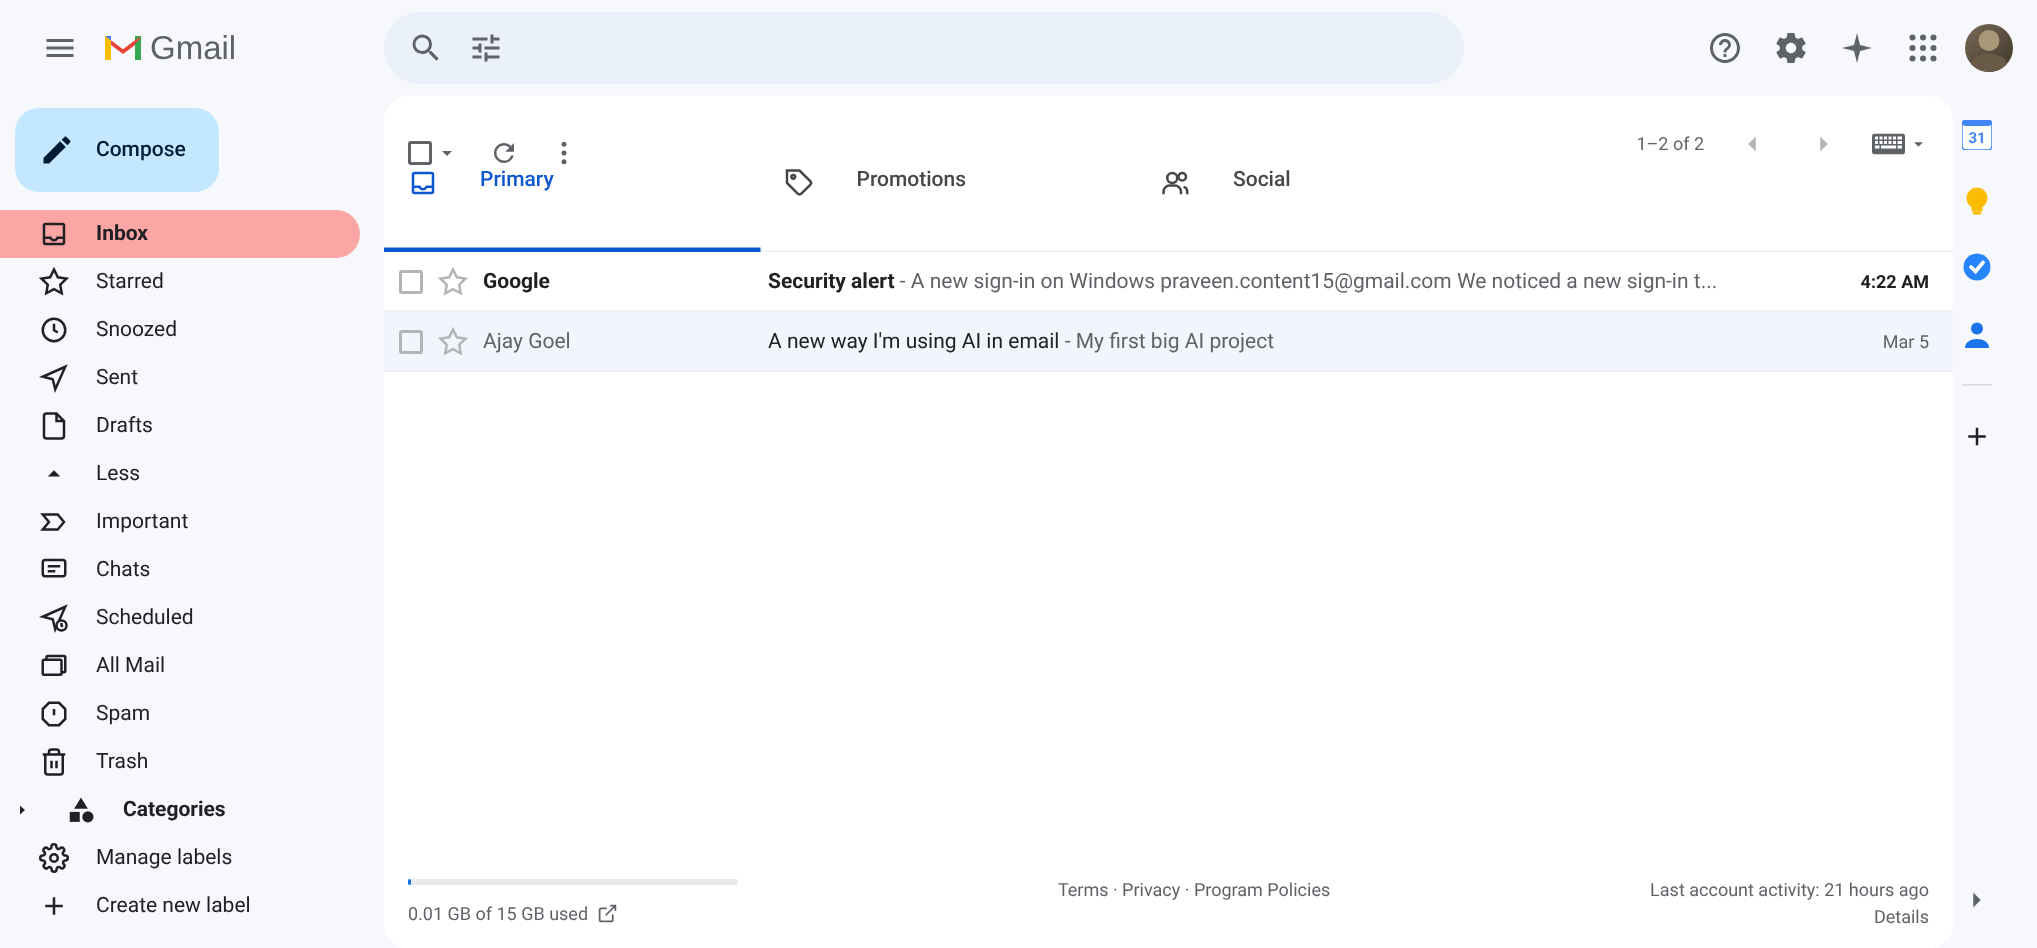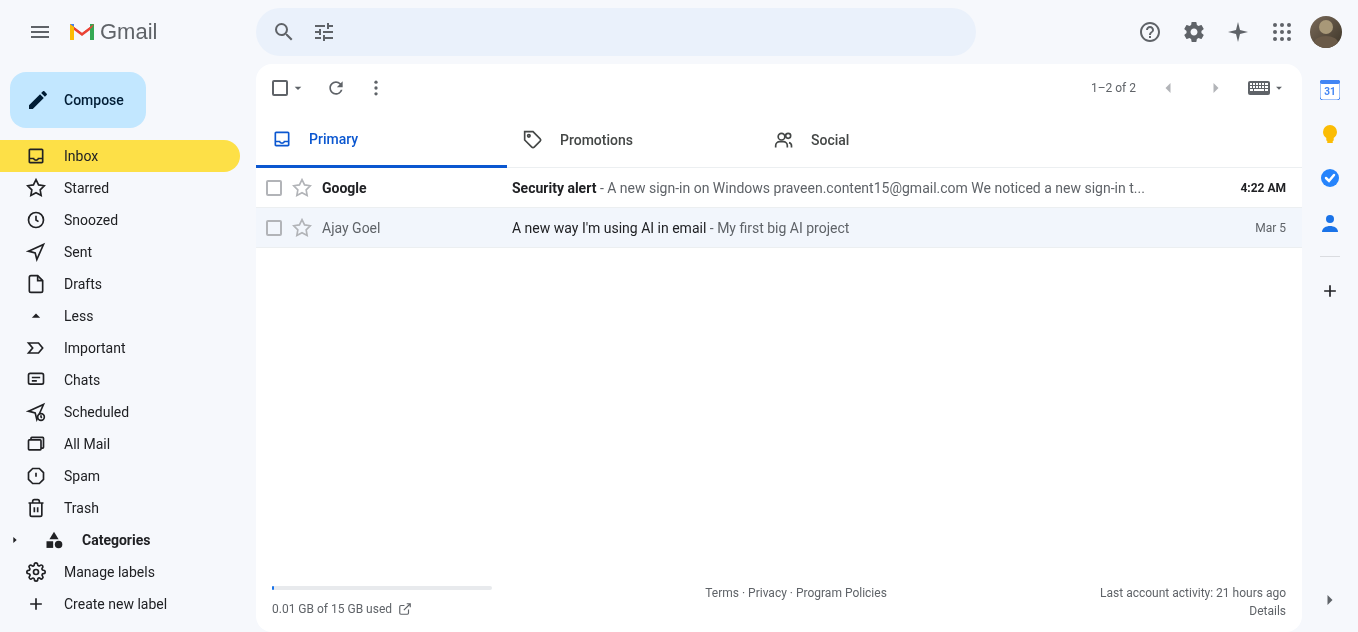--- a/index.html
+++ b/index.html
@@ -22,40 +22,40 @@
     .avatar::before { content: ''; position: absolute; width: 24px; height: 14px; background: #6a5a48; border-radius: 50% 50% 0 0; bottom: -2px; left: 4px; }
 
     
     .body-wrap { display: flex; height: calc(100% - 64px); }
     
     
     .sidebar { width: 256px; padding-top: 8px; overflow-y: auto; }
     .compose-btn { margin: 0 0 12px 10px; background: #c2e7ff; border-radius: 16px; height: 56px; padding: 0 22px 0 16px; display: inline-flex; align-items: center; cursor: pointer; font-size: 14px; font-weight: 500; color: #001d35; gap: 14px; }
     .nav-list { list-style: none; }
     .nav-item { height: 32px; display: flex; align-items: center; padding: 0 12px 0 26px; border-radius: 0 16px 16px 0; cursor: pointer; font-size: 14px; color: #202124; margin-right: 16px; gap: 18px; }
-    .nav-item.active { background: #fde047; font-weight: 400; }
+    .nav-item.active { background: #fca5a5; font-weight: 700; }
     .nav-item .nav-icon { width: 20px; height: 20px; display: flex; align-items: center; justify-content: center; flex-shrink: 0; }
     .nav-item.bold-item { font-weight: 700; }
     .nav-item.has-caret { padding-left: 8px; }
     .caret-icon { width: 14px; display: flex; justify-content: center; }
     
     
     .main { flex: 1; background: #fff; border-radius: 16px; margin-right: 56px; overflow: hidden; display: flex; flex-direction: column; }
-    .toolbar { height: 48px; display: flex; align-items: center; padding: 0 16px; }
+    .toolbar { height: 48px; display: flex; align-items: flex-end; padding: 0 16px; }
     .toolbar-left { display: flex; align-items: center; gap: 20px; }
     .select-all { display: flex; align-items: center; cursor: pointer; gap: 2px; }
     .checkbox { width: 16px; height: 16px; border: 2px solid #5f6368; border-radius: 2px; }
     .tool-btn { width: 20px; height: 20px; display: flex; align-items: center; justify-content: center; cursor: pointer; color: #5f6368; }
     .toolbar-right { margin-left: auto; display: flex; align-items: center; gap: 16px; font-size: 12px; color: #5f6368; }
     .page-nav { width: 32px; height: 32px; display: flex; align-items: center; justify-content: center; cursor: pointer; border-radius: 50%; }
     .input-tool { display: flex; align-items: center; gap: 2px; cursor: pointer; }
     
     
     .tabs { display: flex; border-bottom: 1px solid #eceff1; height: 56px; }
-    .tab { width: 251px; display: flex; align-items: center; padding: 0 16px; cursor: pointer; gap: 17px; font-size: 14px; color: #444746; font-weight: 500; }
+    .tab { width: 251px; display: flex; align-items: flex-start; padding: 0 16px; cursor: pointer; gap: 28px; font-size: 14px; color: #444746; font-weight: 500; }
     .tab.active { color: #0b57d0; border-bottom: 3px solid #0b57d0; margin-bottom: -1px; }
     
     
     .email-list { flex: 1; }
     .email-row { height: 40px; display: flex; align-items: center; padding: 0 16px 0 10px; border-bottom: 1px solid #eceff1; cursor: pointer; font-size: 14px; gap: 10px; background: #f2f6fc; color: #5f6368; }
     .email-row .checkbox { border-color: #b2b4b8; }
     .star { width: 20px; height: 20px; display: flex; align-items: center; justify-content: center; }
     .sender { width: 180px; flex-shrink: 0; overflow: hidden; text-overflow: ellipsis; white-space: nowrap; }
     .subject-wrap { flex: 1; overflow: hidden; text-overflow: ellipsis; white-space: nowrap; }
     .subject { color: #202124; }
@@ -70,21 +70,21 @@
     .footer { padding: 14px 16px; font-size: 12px; color: #5f6368; display: flex; justify-content: space-between; align-items: flex-start; }
     .footer-col { display: flex; flex-direction: column; gap: 4px; }
     .storage-bar { width: 220px; height: 4px; background: #e8eaed; border-radius: 2px; margin-bottom: 8px; position: relative; }
     .storage-bar::after { content:''; position:absolute; left:0; top:0; height:100%; width:2px; background:#1a73e8; border-radius:2px; }
     .storage-text { display: flex; align-items: center; gap: 6px; }
     .footer-center { text-align: center; }
     .footer-right { text-align: right; }
     .footer a { color: #5f6368; text-decoration: none; }
     
     
-    .right-panel { position: absolute; right: 0; top: 64px; width: 56px; height: calc(100% - 64px); display: flex; flex-direction: column; align-items: center; padding-top: 16px; gap: 24px; }
+    .right-panel { position: absolute; right: 12px; top: 64px; width: 56px; height: calc(100% - 64px); display: flex; flex-direction: column; align-items: center; padding-top: 16px; gap: 24px; }
     .panel-icon { width: 20px; height: 20px; cursor: pointer; display: flex; align-items: center; justify-content: center; }
     .panel-divider { width: 20px; height: 1px; background: #dadce0; }
     .panel-toggle { position: absolute; bottom: 16px; width: 32px; height: 32px; display: flex; align-items: center; justify-content: center; cursor: pointer; }
     
     svg { display: block; }
   </style>
 </head>
 <body>
 
 <div class="header">

